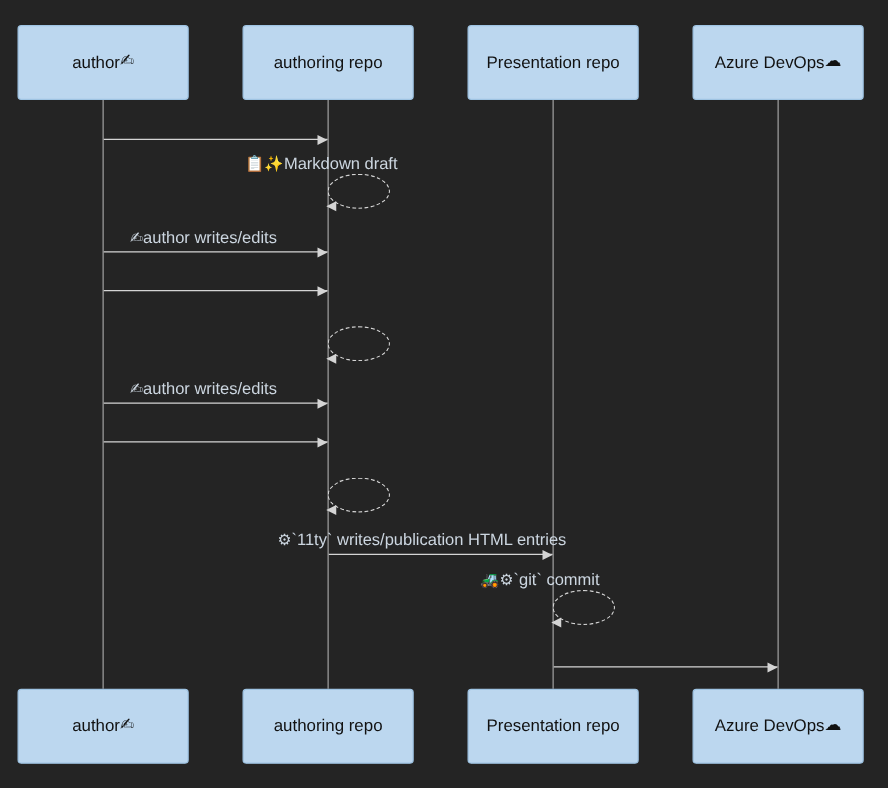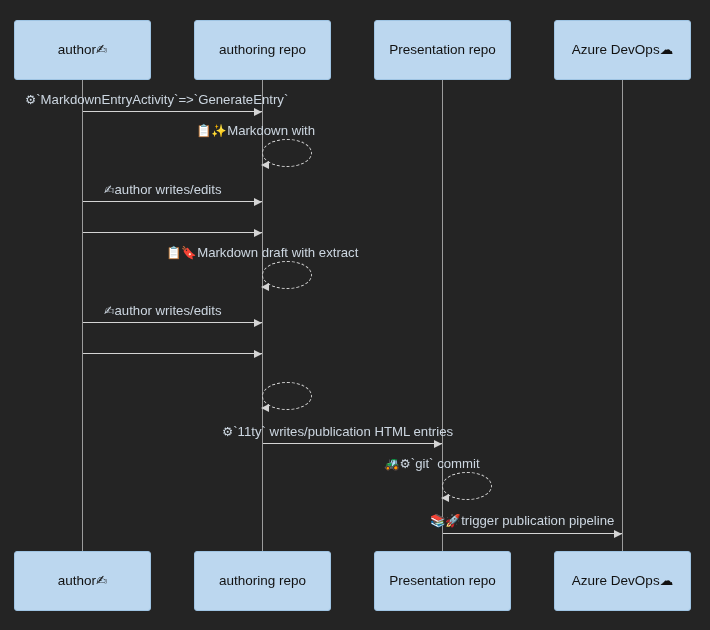--- a/index.html
+++ b/index.html
@@ -104,43 +104,40 @@
     <div class="actor-box" style="left: 194px; top: 551px; width: 137px; height: 60px; background: rgb(188, 215, 239); border-color: rgb(159, 196, 227); color: rgb(17, 17, 17);">
       <span>authoring repo</span>
     </div>
     <div class="actor-box" style="left: 374px; top: 551px; width: 137px; height: 60px; background: rgb(188, 215, 239); border-color: rgb(159, 196, 227); color: rgb(17, 17, 17);">
       <span>Presentation repo</span>
     </div>
     <div class="actor-box" style="left: 554px; top: 551px; width: 137px; height: 60px; background: rgb(188, 215, 239); border-color: rgb(159, 196, 227); color: rgb(17, 17, 17);">
       <span>Azure DevOps</span>
       <span class="emo" style="font-family: &quot;DejaVu Sans&quot;, sans-serif;">☁</span>
     </div>
-    <div class="msg-label" style="left: 25px; top: 93px; color: rgb(204, 214, 224);"><span class="emo">⚙</span><span>`MarkdownEntryActivity`=&gt;`GenerateEntry`</span></div>
     <div class="msg-line" style="left: 83px; top: 111px; width: 179px; background: rgb(212, 212, 212);"></div>
     <div class="msg-head right" style="left: 254px; top: 107.5px; border-left-color: rgb(212, 212, 212);"></div>
-    <div class="msg-label" style="left: 196px; top: 124px; color: rgb(204, 214, 224);"><span class="emo">📋✨</span><span>Markdown with</span></div>
+    <div class="msg-label" style="left: 196px; top: 124px; color: rgb(204, 214, 224);"><span class="emo">📋✨</span><span>Markdown draft</span></div>
     <div class="selfloop" style="left: 262px; top: 139px; width: 48px; height: 26px; border-color: rgb(212, 212, 212);"></div>
     <div class="msg-head left" style="left: 261px; top: 160.5px; border-right-color: rgb(212, 212, 212);"></div>
     <div class="msg-label" style="left: 104px; top: 183px; color: rgb(204, 214, 224);"><span class="emo">✍</span><span>author writes/edits</span></div>
     <div class="msg-line" style="left: 83px; top: 201px; width: 179px; background: rgb(212, 212, 212);"></div>
     <div class="msg-head right" style="left: 254px; top: 197.5px; border-left-color: rgb(212, 212, 212);"></div>
     <div class="msg-line" style="left: 83px; top: 232px; width: 179px; background: rgb(212, 212, 212);"></div>
     <div class="msg-head right" style="left: 254px; top: 228.5px; border-left-color: rgb(212, 212, 212);"></div>
-    <div class="msg-label" style="left: 166px; top: 246px; color: rgb(204, 214, 224);"><span class="emo">📋🔖</span><span>Markdown draft with extract</span></div>
     <div class="selfloop" style="left: 262px; top: 261px; width: 48px; height: 26px; border-color: rgb(212, 212, 212);"></div>
     <div class="msg-head left" style="left: 261px; top: 282.5px; border-right-color: rgb(212, 212, 212);"></div>
     <div class="msg-label" style="left: 104px; top: 304px; color: rgb(204, 214, 224);"><span class="emo">✍</span><span>author writes/edits</span></div>
     <div class="msg-line" style="left: 83px; top: 322px; width: 179px; background: rgb(212, 212, 212);"></div>
     <div class="msg-head right" style="left: 254px; top: 318.5px; border-left-color: rgb(212, 212, 212);"></div>
     <div class="msg-line" style="left: 83px; top: 353px; width: 179px; background: rgb(212, 212, 212);"></div>
     <div class="msg-head right" style="left: 254px; top: 349.5px; border-left-color: rgb(212, 212, 212);"></div>
     <div class="selfloop" style="left: 262px; top: 382px; width: 48px; height: 26px; border-color: rgb(212, 212, 212);"></div>
     <div class="msg-head left" style="left: 261px; top: 403.5px; border-right-color: rgb(212, 212, 212);"></div>
     <div class="msg-label" style="left: 222px; top: 425px; color: rgb(204, 214, 224);"><span class="emo">⚙</span><span>`11ty` writes/publication HTML entries</span></div>
     <div class="msg-line" style="left: 263px; top: 443px; width: 179px; background: rgb(212, 212, 212);"></div>
     <div class="msg-head right" style="left: 434px; top: 439.5px; border-left-color: rgb(212, 212, 212);"></div>
     <div class="msg-label" style="left: 384px; top: 457px; color: rgb(204, 214, 224);"><span class="emo">🚜⚙</span><span>`git` commit</span></div>
     <div class="selfloop" style="left: 442px; top: 472px; width: 48px; height: 26px; border-color: rgb(212, 212, 212);"></div>
     <div class="msg-head left" style="left: 441px; top: 493.5px; border-right-color: rgb(212, 212, 212);"></div>
-    <div class="msg-label" style="left: 430px; top: 514px; color: rgb(204, 214, 224);"><span class="emo">📚🚀</span><span>trigger publication pipeline</span></div>
     <div class="msg-line" style="left: 443px; top: 533px; width: 179px; background: rgb(212, 212, 212);"></div>
     <div class="msg-head right" style="left: 614px; top: 529.5px; border-left-color: rgb(212, 212, 212);"></div>
   </div>
 
 </body></html>

